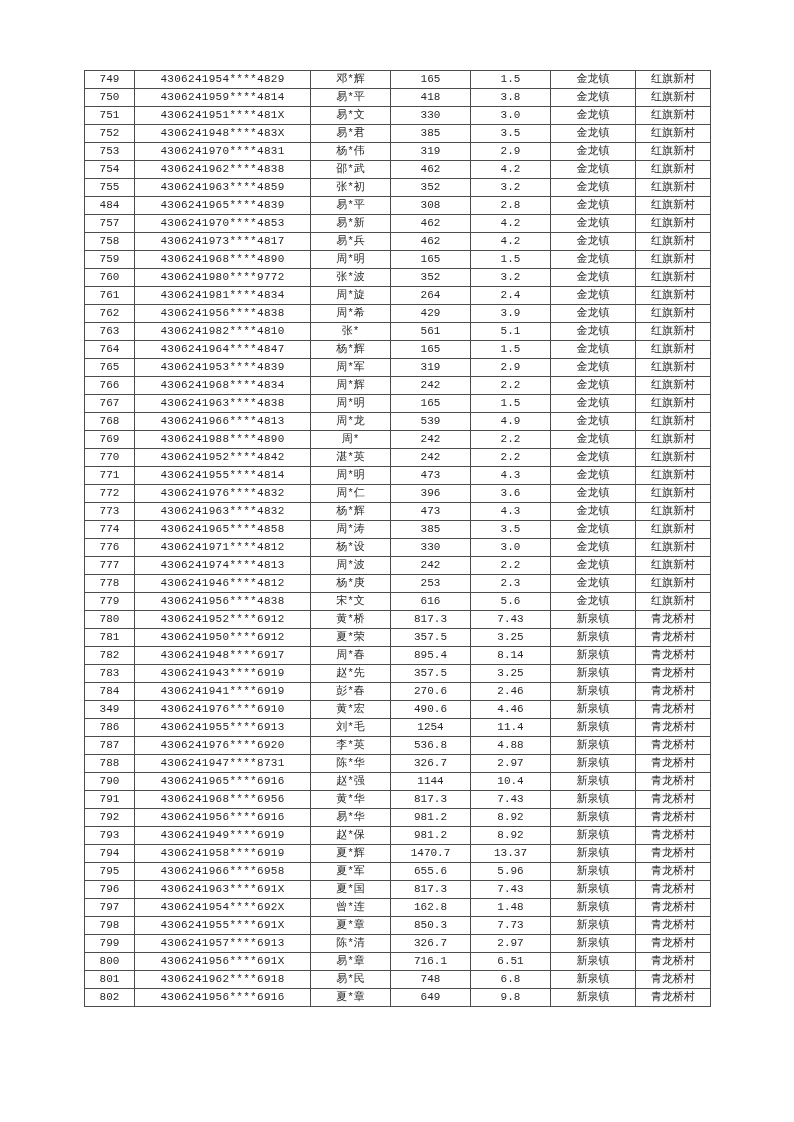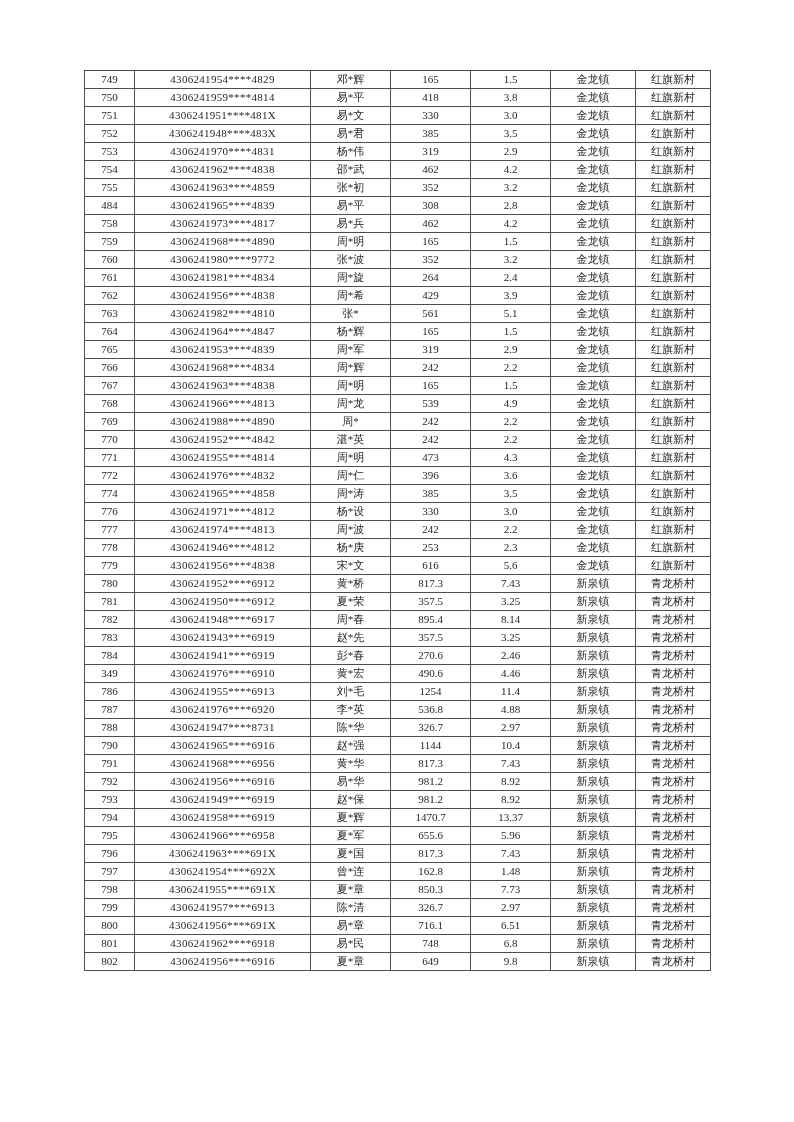--- a/index.html
+++ b/index.html
@@ -5,21 +5,21 @@
   html, body {
     margin: 0;
     padding: 0;
     background: #ffffff;
   }
   .page {
     position: relative;
     width: 756px;
     height: 1122px;
     background: #ffffff;
-    font-family: Liberation Serif, serif;
+    font-family: Liberation Mono, monospace;
     overflow: hidden;
   }
   table.benefit-table {
     position: absolute;
     left: 84px;
     top: 70px;
     width: 626px;
     border-collapse: collapse;
     table-layout: fixed;
   }
@@ -118,20 +118,29 @@
         <tr>
     <td class="col-no">484</td>
     <td class="col-id">4306241965****4839</td>
     <td class="col-name">易*平</td>
     <td class="col-amount">308</td>
     <td class="col-rate">2.8</td>
     <td class="col-town">金龙镇</td>
     <td class="col-village">红旗新村</td>
   </tr>
         <tr>
+    <td class="col-no">757</td>
+    <td class="col-id">4306241970****4853</td>
+    <td class="col-name">易*新</td>
+    <td class="col-amount">462</td>
+    <td class="col-rate">4.2</td>
+    <td class="col-town">金龙镇</td>
+    <td class="col-village">红旗新村</td>
+  </tr>
+        <tr>
     <td class="col-no">758</td>
     <td class="col-id">4306241973****4817</td>
     <td class="col-name">易*兵</td>
     <td class="col-amount">462</td>
     <td class="col-rate">4.2</td>
     <td class="col-town">金龙镇</td>
     <td class="col-village">红旗新村</td>
   </tr>
         <tr>
     <td class="col-no">759</td>
@@ -253,20 +262,29 @@
         <tr>
     <td class="col-no">772</td>
     <td class="col-id">4306241976****4832</td>
     <td class="col-name">周*仁</td>
     <td class="col-amount">396</td>
     <td class="col-rate">3.6</td>
     <td class="col-town">金龙镇</td>
     <td class="col-village">红旗新村</td>
   </tr>
         <tr>
+    <td class="col-no">773</td>
+    <td class="col-id">4306241963****4832</td>
+    <td class="col-name">杨*辉</td>
+    <td class="col-amount">473</td>
+    <td class="col-rate">4.3</td>
+    <td class="col-town">金龙镇</td>
+    <td class="col-village">红旗新村</td>
+  </tr>
+        <tr>
     <td class="col-no">774</td>
     <td class="col-id">4306241965****4858</td>
     <td class="col-name">周*涛</td>
     <td class="col-amount">385</td>
     <td class="col-rate">3.5</td>
     <td class="col-town">金龙镇</td>
     <td class="col-village">红旗新村</td>
   </tr>
         <tr>
     <td class="col-no">776</td>

